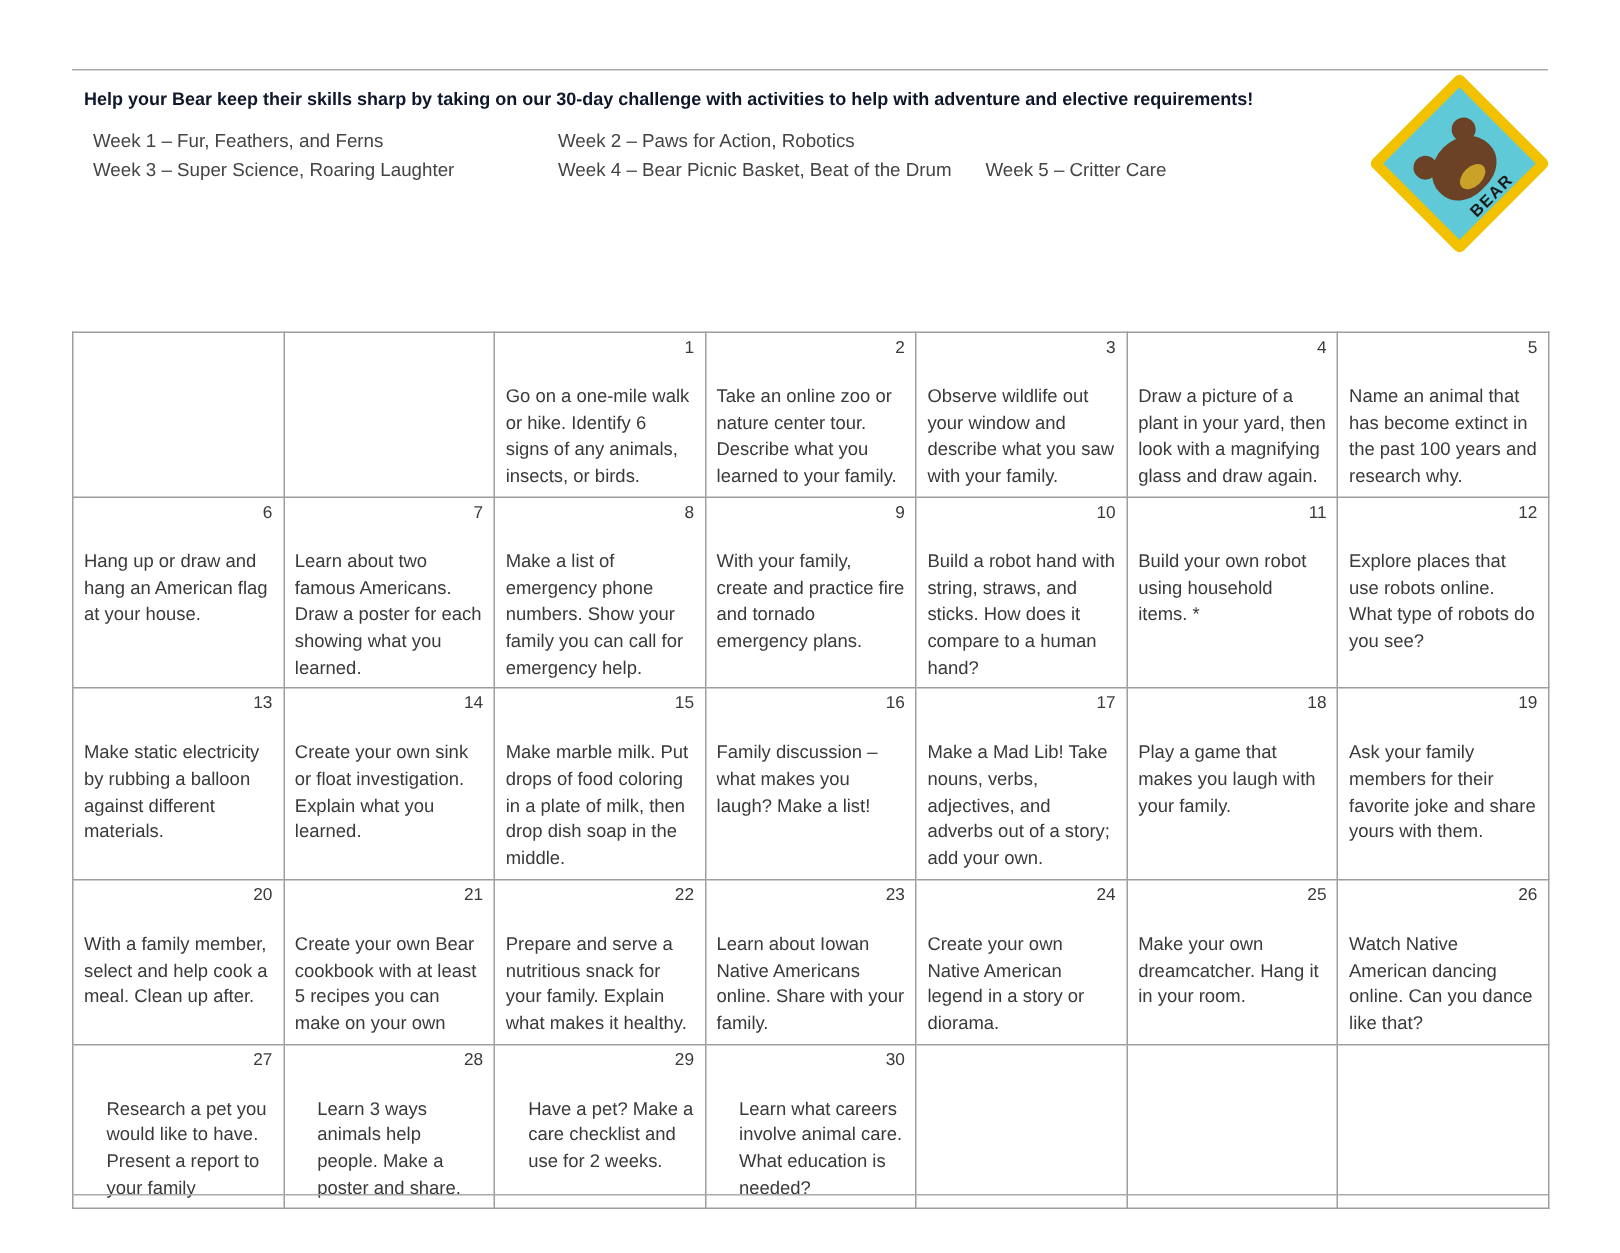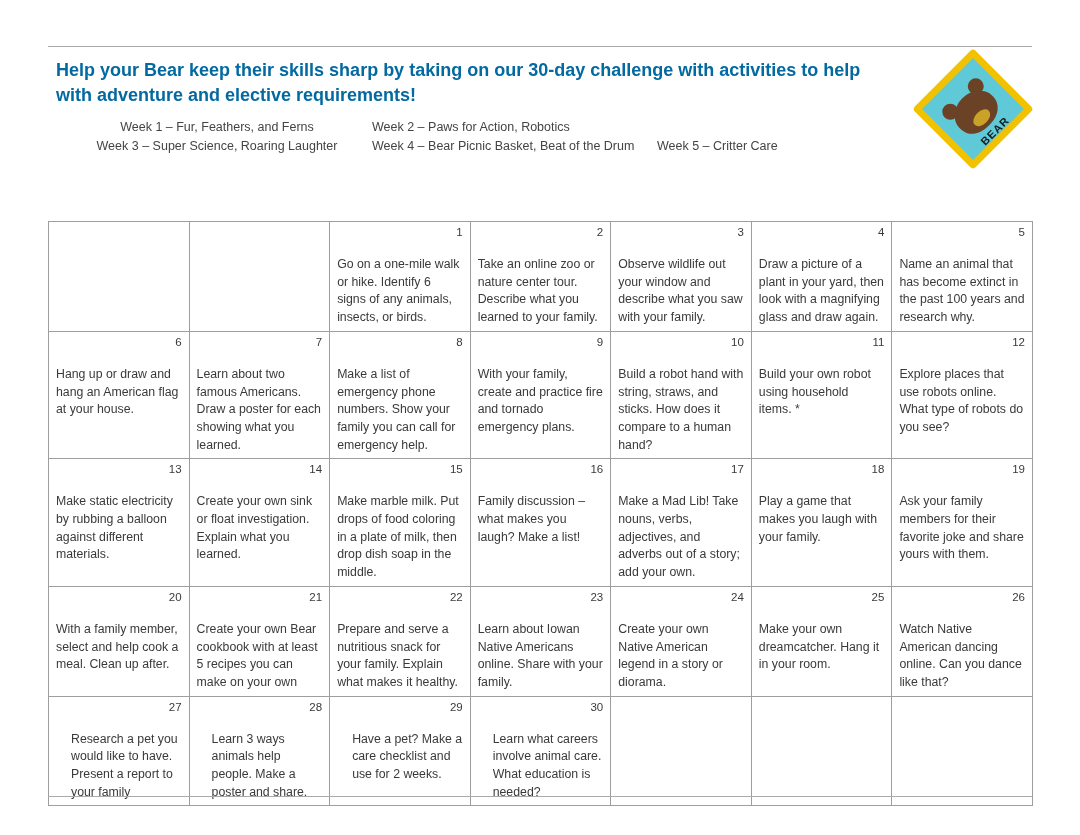--- a/index.html
+++ b/index.html
@@ -43,37 +43,37 @@
   .title {
     text-align: center;
     color: #27ace3;
     font-size: 40px;
     font-weight: bold;
     letter-spacing: 0px;
     margin: 8px 0 4px 0;
     padding-right: 110px;
   }
   .subtitle {
-    color: #0369a1;
-    font-size: 18px;
+    color: #0f172a;
+    font-size: 12px;
     font-weight: bold;
     line-height: 1.38;
     margin: 6px 0 0 8px;
     width: 815px;
   }
   .weeks {
     margin: 10px 0 0 14px;
     font-size: 12.5px;
     color: #444444;
     line-height: 1.55;
   }
   .weeks-row {
     display: flex;
   }
-  .weeks-row span.w1 { width: 310px; display:inline-block;text-align:center; }
+  .weeks-row span.w1 { width: 310px; display:inline-block; }
   .weeks-row span.w2 { width: 285px; display:inline-block; }
   .weeks-row span.w3 { display:inline-block; }
 
   .badge {
     position: absolute;
     right: 42px;
     top: 58px;
     width: 116px;
     height: 116px;
   }

